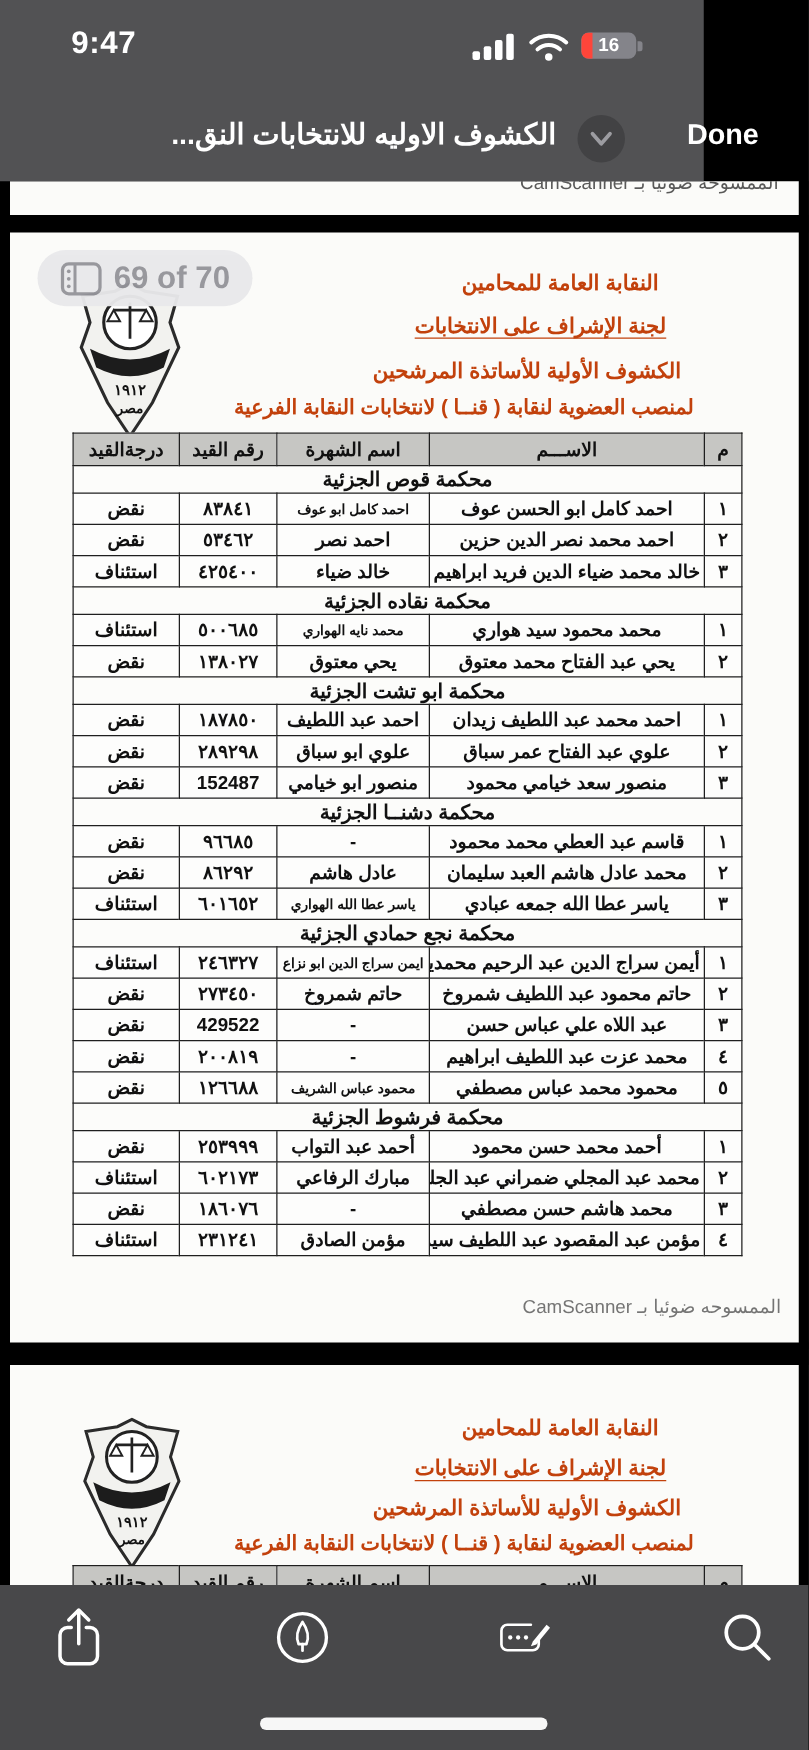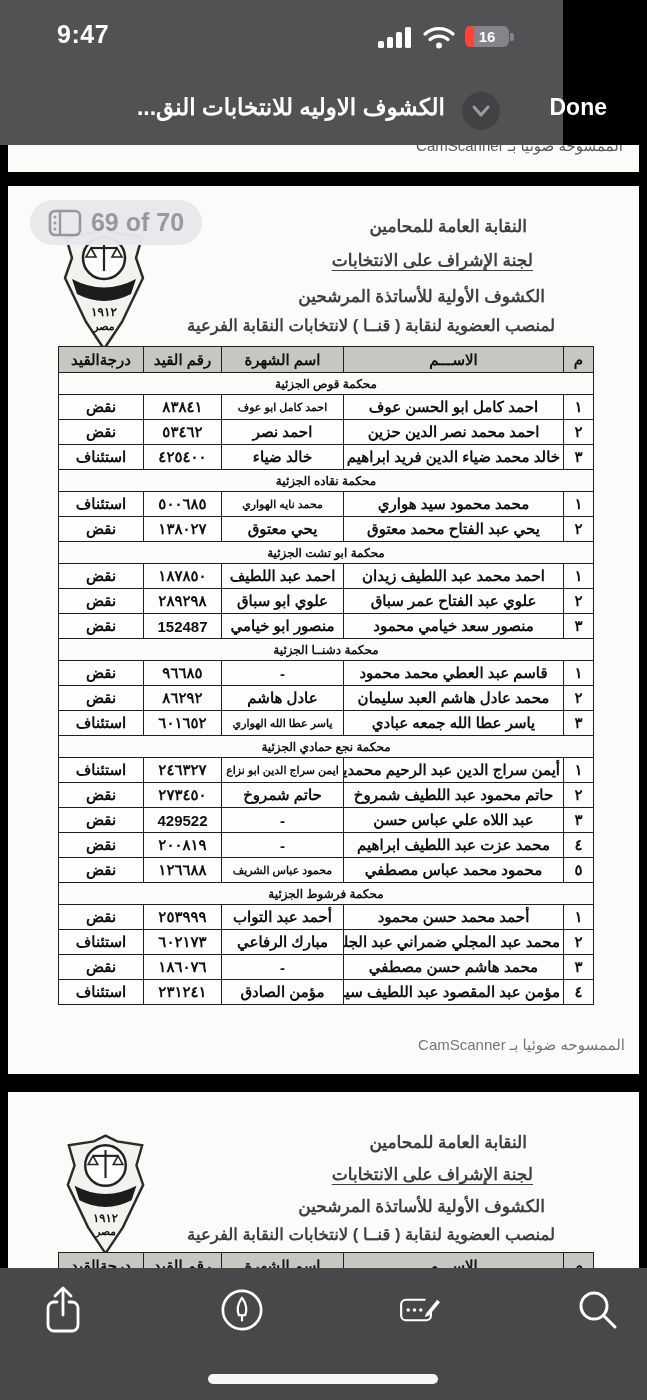--- a/index.html
+++ b/index.html
@@ -33,38 +33,38 @@
   .wm{position:absolute;direction:rtl;white-space:nowrap;color:#3c3c3c;font-size:15px;opacity:.85;}
   .sliver .wm{right:16px;top:-8px;}
   .p69 .wm{right:14px;top:850px;opacity:.7;}
   
   .badge{position:absolute;left:22px;top:-2px;width:172px;height:45px;border-radius:23px;background:var(--badge-bg,#e9e9eb);opacity:.96;display:flex;align-items:center;justify-content:center;gap:9px;z-index:6;margin-top:16px;}
   .badge .txt{color:var(--badge-text,#94949a);font-size:25px;font-weight:600;}
   
   .emblem{position:absolute;}
   .p69 .emblem{left:52px;top:38px;}
   .p70 .emblem{left:55px;top:40px;}
-  .hline{position:absolute;direction:rtl;white-space:nowrap;color:#404040;font-weight:700;font-size:17px;}
+  .hline{position:absolute;direction:rtl;white-space:nowrap;color:#c2410c;font-weight:700;font-size:17px;}
   .hline.u{text-decoration:underline;text-underline-offset:4px;}
   .p69 .h1{right:112px;top:30px;}
   .p69 .h2{right:106px;top:64px;}
   .p69 .h3{right:94px;top:100px;}
   .p69 .h4{right:84px;top:130px;font-size:16.5px;}
   .p70 .h1{right:112px;top:40px;}
   .p70 .h2{right:106px;top:72px;}
   .p70 .h3{right:94px;top:104px;}
   .p70 .h4{right:84px;top:133px;font-size:16.5px;}
   
   table.cands{position:absolute;left:50px;width:535px;border-collapse:collapse;direction:rtl;table-layout:fixed;background:#fdfdfc;}
   .p69 table.cands{top:160px;}
   .p70 table.cands{top:160px;}
   table.cands th,table.cands td{border:1.6px solid #1f1f1f;padding:0 3px;overflow:hidden;white-space:nowrap;color:#111;}
   table.cands th{height:26px;background:var(--thead-bg,#c6c6c3);font-size:15px;font-weight:700;text-align:center;}
   table.cands td{height:25px;font-size:15px;font-weight:700;text-align:center;}
-  table.cands tr.sec td{height:22px;font-size:12px;background:#fcfcfa;}
+  table.cands tr.sec td{height:22px;font-size:16px;background:#fcfcfa;}
   table.cands td.sm{font-size:11px;}
   table.cands td.sm1{font-size:13px;}
   table.cands td.c1{font-size:15px;}
   
   .toolbar{position:absolute;left:0;top:1268px;width:647px;height:132px;background:var(--toolbar-bg,#48484a);z-index:20;}
   .tbtn{position:absolute;top:14px;width:56px;height:56px;background:none;border:none;display:flex;align-items:center;justify-content:center;cursor:pointer;}
   .tb-share{left:35px;}
   .tb-markup{left:214px;}
   .tb-form{left:392px;}
   .tb-search{left:570px;}

